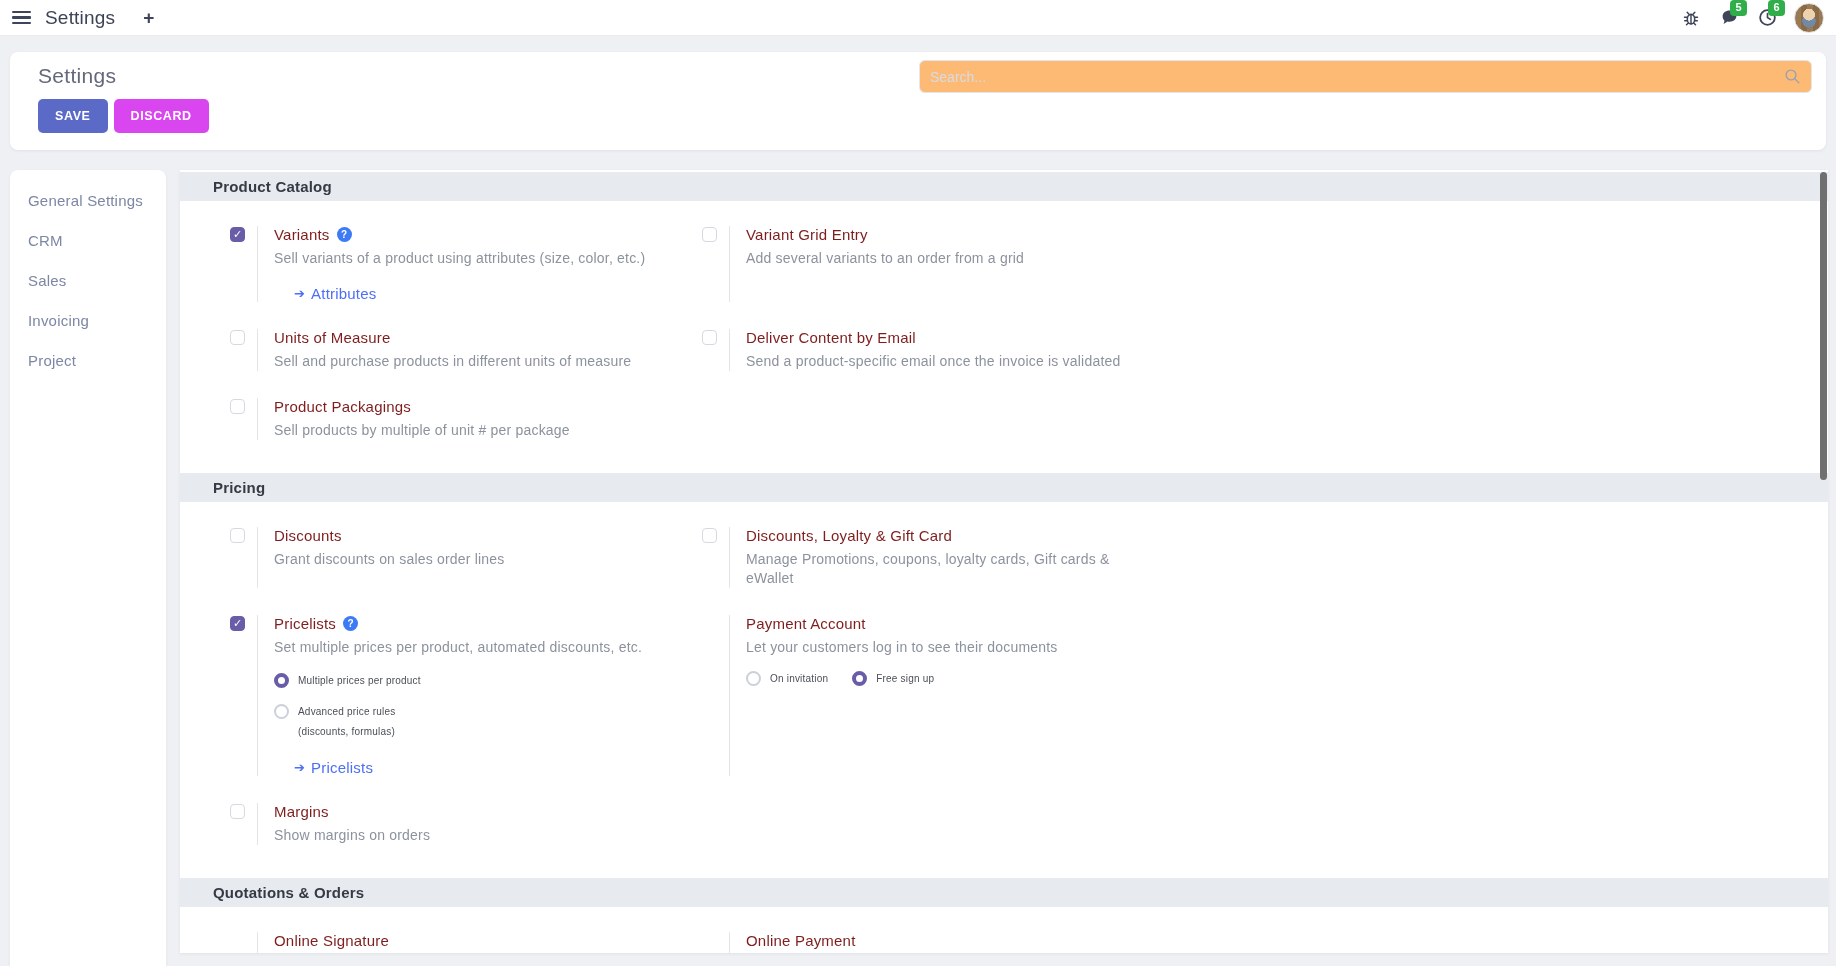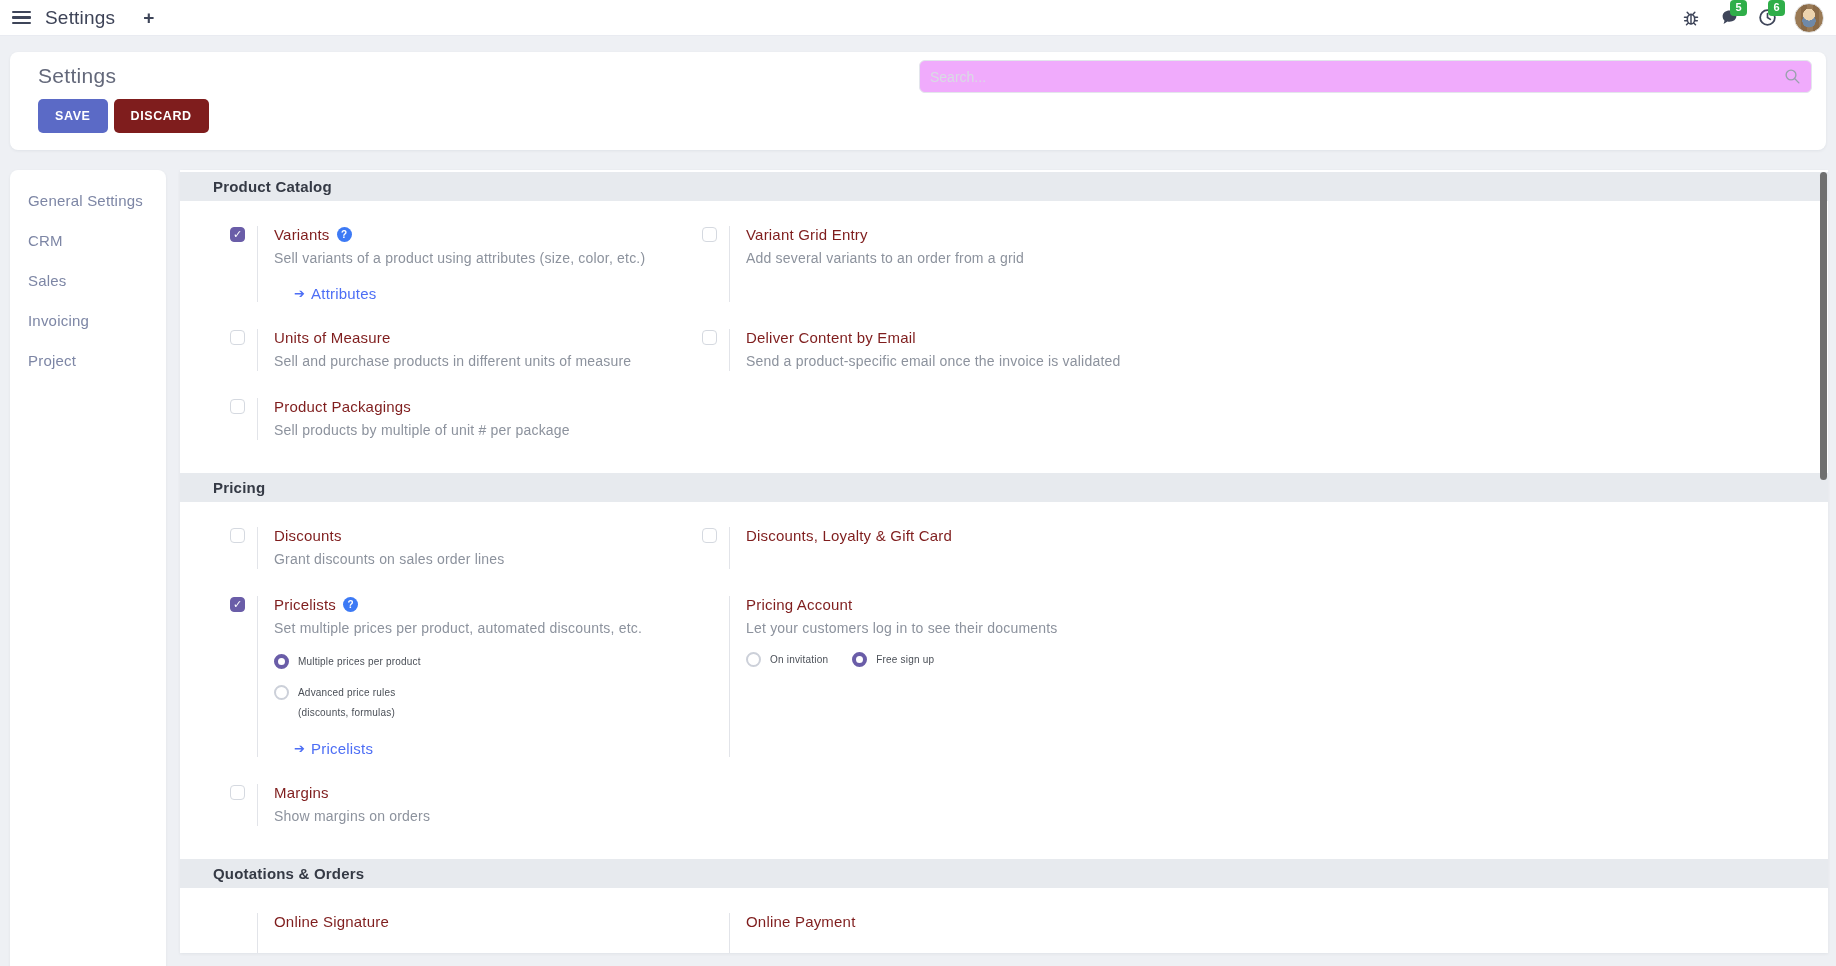--- a/index.html
+++ b/index.html
@@ -35,24 +35,24 @@
   
   .header-card {
     position:absolute; left:10px; right:10px; top:52px; height:98px; background:#fff;
     border-radius:8px; box-shadow:0 1px 3px rgba(40,50,70,.07); padding:12px 0 0 28px;
   }
   .page-title { font-size:21px; color:#63687a; font-weight:400; letter-spacing:.3px; }
   .btn-row { margin-top:11px; display:flex; gap:6px; }
   .btn { border:none; border-radius:5px; height:34px; padding:0 17px; font-size:12.5px; font-weight:700;
          letter-spacing:.6px; color:#fff; cursor:pointer; font-family:inherit; }
   .btn-save { background:#5b6ac6; }
-  .btn-discard { background:#7f1d1d; }
+  .btn-discard { background:#d946ef; }
   .search-wrap {
     position:absolute; top:8px; left:909px; right:14px; height:33px;
-    border:1px solid #e3e6ec; border-radius:6px; background:#f0abfc; display:flex; align-items:center; padding:0 10px;
+    border:1px solid #e3e6ec; border-radius:6px; background:#fdba74; display:flex; align-items:center; padding:0 10px;
   }
   .search-wrap input {
     flex:1; border:none; outline:none; font-size:14px; color:#555b68; font-family:inherit; background:transparent;
   }
   .search-wrap input::placeholder { color:#d8dbe3; }
   .search-icon { width:17px; height:17px; flex:0 0 auto; cursor:pointer; }
   
   .sidebar-card {
     position:absolute; left:10px; top:170px; width:156px; height:932px; background:#fff;
     border-radius:8px; box-shadow:0 1px 3px rgba(40,50,70,.07); padding-top:11px;
@@ -247,20 +247,21 @@
         </div>
         <div class="setting-desc">Grant discounts on sales order lines</div>
       </div>
     </div>
     <div class="setting-box">
       <div class="cb-cell"><span class="cb"></span></div>
       <div class="setting-right">
         <div class="setting-label-row">
           <span class="setting-label">Discounts, Loyalty &amp; Gift Card</span>
         </div>
+        <div class="setting-desc">Manage Promotions, coupons, loyalty cards, Gift cards &amp; eWallet</div>
       </div>
     </div>
 
     <div class="setting-box col-left">
       <div class="cb-cell"><span class="cb checked"></span></div>
       <div class="setting-right">
         <div class="setting-label-row">
           <span class="setting-label">Pricelists</span>
           <span class="help-icon"></span>
         </div>
@@ -278,21 +279,21 @@
         <div class="setting-link">
           <span class="arrow-icon"></span>
           <span>Pricelists</span>
         </div>
       </div>
     </div>
     <div class="setting-box">
       <div class="cb-cell"></div>
       <div class="setting-right">
         <div class="setting-label-row">
-          <span class="setting-label">Pricing Account</span>
+          <span class="setting-label">Payment Account</span>
         </div>
         <div class="setting-desc">Let your customers log in to see their documents</div>
         <div class="radio-row">
           <label class="radio-item">
             <span class="radio"></span>
             <span class="radio-label">On invitation</span>
           </label>
           <label class="radio-item">
             <span class="radio checked"></span>
             <span class="radio-label">Free sign up</span>

